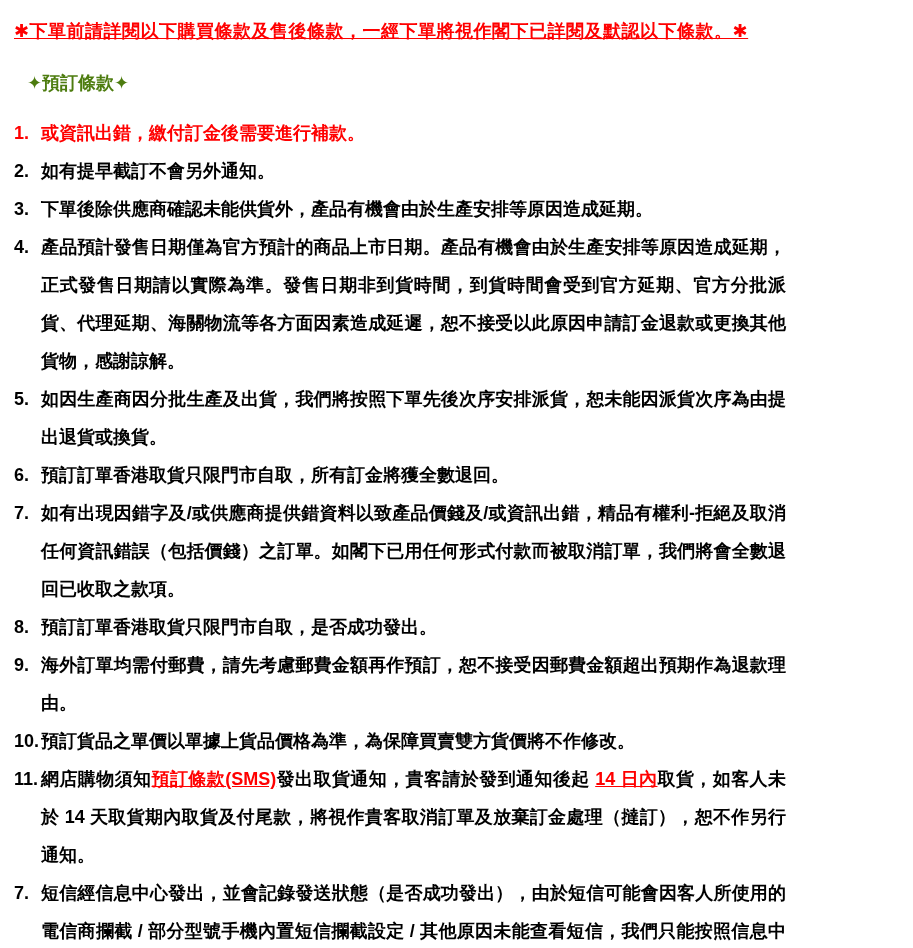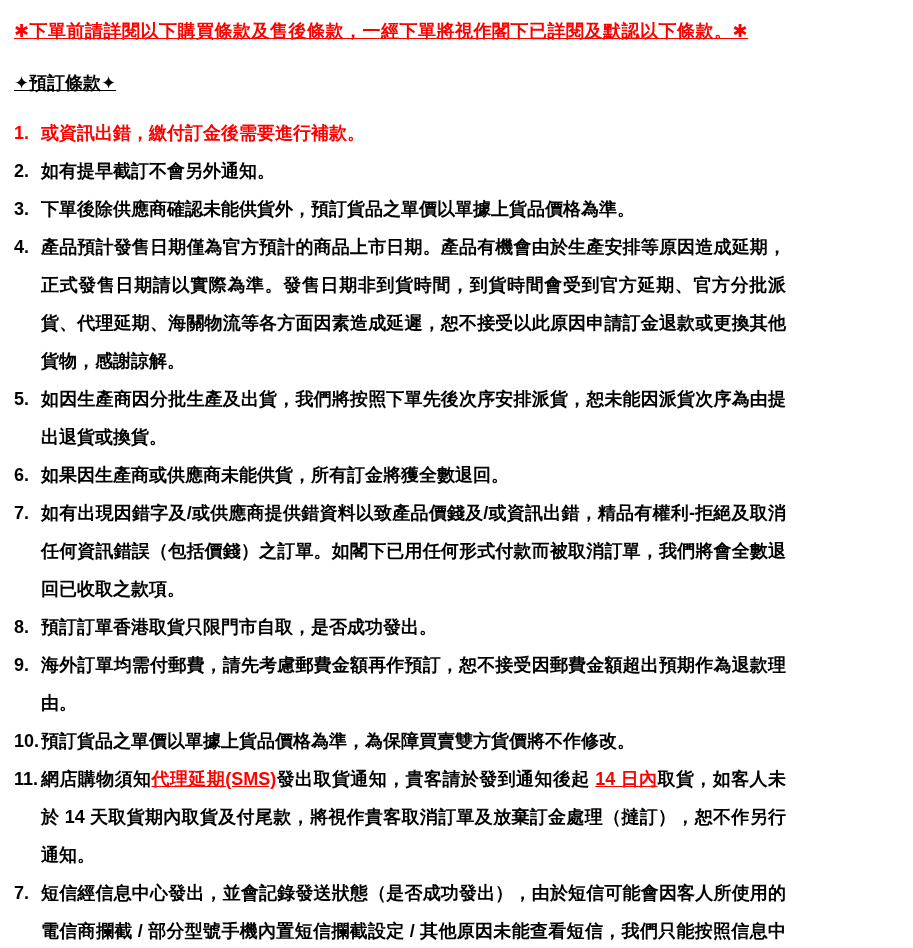--- a/index.html
+++ b/index.html
@@ -19,23 +19,22 @@
     color: #000000;
   }
   .title {
     color: #ff0000;
     text-decoration: underline;
     margin: 4px 0 14px 0;
     letter-spacing: 0.5px;
   }
   .subtitle {
     display: inline-block;
-    color: #000000;
-    text-decoration: underline;
-    margin: 0 0 12px 0;
+    color: #4d7c0f;
+    margin: 0 0 12px 13px;
   }
   .terms-list {
     margin: 0;
     padding: 0;
   }
   .term-row {
     display: flex;
     align-items: flex-start;
   }
   .term-num {
@@ -67,53 +66,53 @@
       <div class="term-row row-red">
         <span class="term-num">1.</span>
         <div class="term-text"><span>或資訊出錯，繳付訂金後需要進行補款。</span></div>
       </div>
       <div class="term-row">
         <span class="term-num">2.</span>
         <div class="term-text"><span>如有提早截訂不會另外通知。</span></div>
       </div>
       <div class="term-row">
         <span class="term-num">3.</span>
-        <div class="term-text"><span>下單後除供應商確認未能供貨外，預訂貨品之單價以單據上貨品價格為準。</span></div>
+        <div class="term-text"><span>下單後除供應商確認未能供貨外，產品有機會由於生產安排等原因造成延期。</span></div>
       </div>
       <div class="term-row">
         <span class="term-num">4.</span>
         <div class="term-text"><span>產品預計發售日期僅為官方預計的商品上市日期。產品有機會由於生產安排等原因造成延期，正式發售日期請以實際為準。發售日期非到貨時間，到貨時間會受到官方延期、官方分批派貨、代理延期、海關物流等各方面因素造成延遲，恕不接受以此原因申請訂金退款或更換其他貨物，感謝諒解。</span></div>
       </div>
       <div class="term-row">
         <span class="term-num">5.</span>
         <div class="term-text"><span>如因生產商因分批生產及出貨，我們將按照下單先後次序安排派貨，恕未能因派貨次序為由提出退貨或換貨。</span></div>
       </div>
       <div class="term-row">
         <span class="term-num">6.</span>
-        <div class="term-text"><span>如果因生產商或供應商未能供貨，所有訂金將獲全數退回。</span></div>
+        <div class="term-text"><span>預訂訂單香港取貨只限門市自取，所有訂金將獲全數退回。</span></div>
       </div>
       <div class="term-row">
         <span class="term-num">7.</span>
         <div class="term-text"><span>如有出現因錯字及/或供應商提供錯資料以致產品價錢及/或資訊出錯，精品有權利-拒絕及取消任何資訊錯誤（包括價錢）之訂單。如閣下已用任何形式付款而被取消訂單，我們將會全數退回已收取之款項。</span></div>
       </div>
       <div class="term-row">
         <span class="term-num">8.</span>
         <div class="term-text"><span>預訂訂單香港取貨只限門市自取，是否成功發出。</span></div>
       </div>
       <div class="term-row">
         <span class="term-num">9.</span>
         <div class="term-text"><span>海外訂單均需付郵費，請先考慮郵費金額再作預訂，恕不接受因郵費金額超出預期作為退款理由。</span></div>
       </div>
       <div class="term-row">
         <span class="term-num">10.</span>
         <div class="term-text"><span>預訂貨品之單價以單據上貨品價格為準，為保障買賣雙方貨價將不作修改。</span></div>
       </div>
       <div class="term-row">
         <span class="term-num">11.</span>
-        <div class="term-text"><span>網店購物須知</span><span class="seg-red-underline">代理延期(SMS)</span><span>發出取貨通知，貴客請於發到通知後起 </span><span class="seg-red-underline">14 日內</span><span>取貨，如客人未於 14 天取貨期內取貨及付尾款，將視作貴客取消訂單及放棄訂金處理（撻訂），恕不作另行通知。</span></div>
+        <div class="term-text"><span>網店購物須知</span><span class="seg-red-underline">預訂條款(SMS)</span><span>發出取貨通知，貴客請於發到通知後起 </span><span class="seg-red-underline">14 日內</span><span>取貨，如客人未於 14 天取貨期內取貨及付尾款，將視作貴客取消訂單及放棄訂金處理（撻訂），恕不作另行通知。</span></div>
       </div>
       <div class="term-row">
         <span class="term-num">7.</span>
         <div class="term-text"><span>短信經信息中心發出，並會記錄發送狀態（是否成功發出），由於短信可能會因客人所使用的電信商攔截 / 部分型號手機內置短信攔截設定 / 其他原因未能查看短信，我們只能按照信息中心的發送狀態作準，未能考慮客人個別情況，恕不接受未有收到短信為由要求取回已撻訂的貨物或訂金。</span></div>
       </div>
       <div class="term-row">
         <span class="term-num">2.</span>
         <div class="term-text"><span>有關更多網店購物詳情，請參閱 </span><span class="seg-link">網店購物須知</span><span> 。</span></div>
       </div>
     </div>

